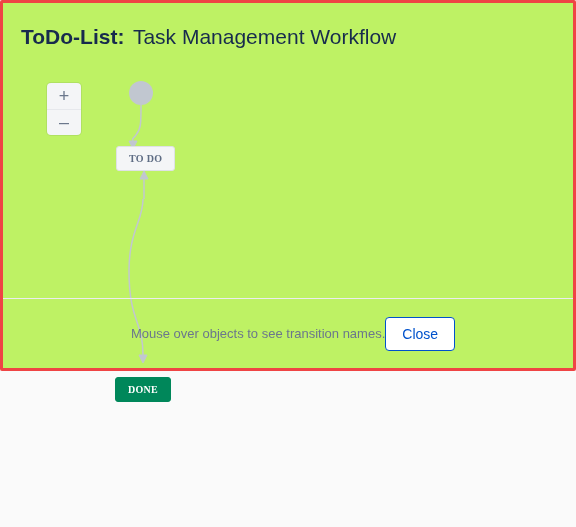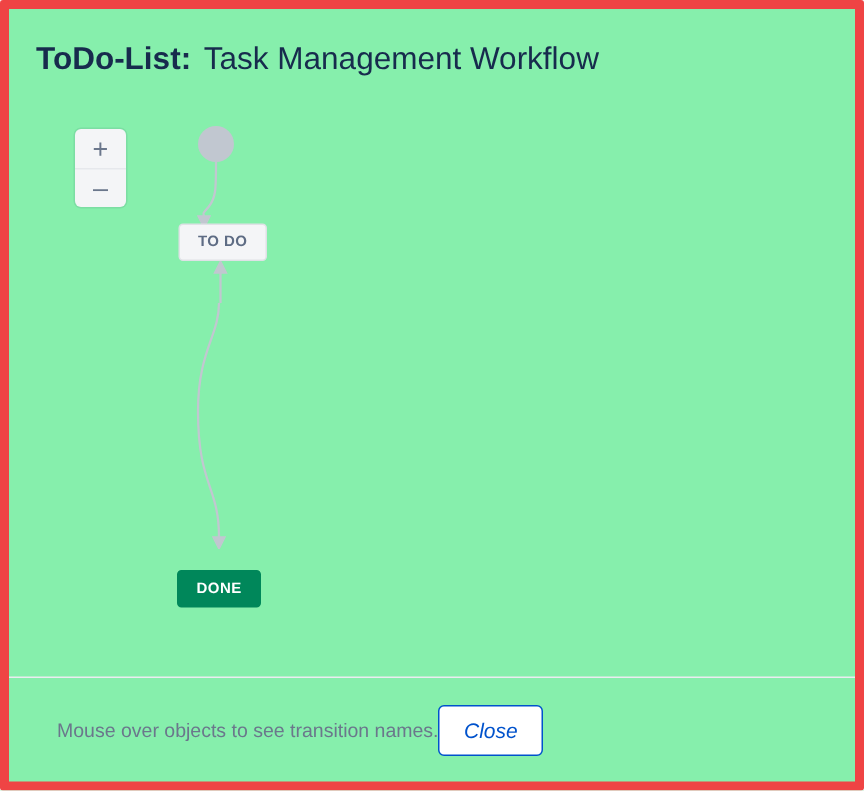--- a/index.html
+++ b/index.html
@@ -1,18 +1,18 @@
 <!DOCTYPE html>
 <html><head>
 <meta charset="utf-8">
 <style>
   * { box-sizing: border-box; margin: 0; padding: 0; }
   html, body { width: 576px; height: 527px; font-family: -apple-system, BlinkMacSystemFont, "Segoe UI", Arial, sans-serif; background: #fafafa; }
   .panel {
-    width: 576px; height: 527px; background: #86efac; border: 6px solid #ef4444; border-radius: 2px; position: relative;
+    width: 576px; height: 371px; background: #bef264; border: 3px solid #ef4444; border-radius: 2px; position: relative;
   }
   .header {
     padding: 22px 18px 12px 18px;
   }
   .header-prefix { font-size: 21px; font-weight: 600; color: #172B4D; }
   .header-title  { font-size: 21px; font-weight: 400; color: #172B4D; margin-left: 4px; }
   .canvas-wrap {
     position: relative; width: 100%; height: 380px;
   }
   .zoom-controls {
@@ -23,39 +23,39 @@
     width: 34px; height: 26px; display: flex; align-items: center; justify-content: center;
     font-size: 18px; color: #6b778c; cursor: pointer; user-select: none;
   }
   .zoom-btn + .zoom-btn { border-top: 1px solid rgba(9,30,66,.06); }
   .start-node {
     position: absolute; left: 126px; top: 20px; width: 24px; height: 24px; border-radius: 50%;
     background: #c1c7d0;
   }
   .status-node {
     position: absolute; text-align: right; font-size: 10px; font-weight: 700; letter-spacing: .3px;
-    padding: 6px 12px; border-radius: 3px; border: 1px solid transparent;
+    padding: 6px 12px; border-radius: 3px; border: 1px solid transparent; font-family: Liberation Serif, serif;
   }
   .status-todo {
     left: 113px; top: 85px; background: #f4f5f7; color: #5e6c84; border-color: #dfe1e6;
   }
   .status-done {
     left: 112px; top: 316px; background: #00875a; color: #fff; border-color: #00875a;
   }
   .edge { position: absolute; stroke: #c1c7d0; fill: none; }
   .edge .head { fill: #c1c7d0; }
   .footer {
     position: absolute; left: 0; right: 0; bottom: 0; height: 70px;
-    border-top: 1px solid #ebecf0; display: flex; align-items: center; justify-content: flex-start;
+    border-top: 1px solid #ebecf0; display: flex; align-items: center; justify-content: center;
     padding: 0 22px 0 32px;
   }
   .hint { font-size: 13px; color: #6b778c; }
   .close-btn {
     font-size: 14px; color: #0052cc; background: #fff; border: 1.5px solid #0052cc; border-radius: 4px;
-    padding: 8px 16px; cursor: pointer; font-style: italic;
+    padding: 8px 16px; cursor: pointer;
   }
 </style>
 </head>
 <body>
 
 <div class="panel">
 
   <div class="header">
     <span class="header-prefix">ToDo-List:</span>
     <span class="header-title">Task Management Workflow</span>

